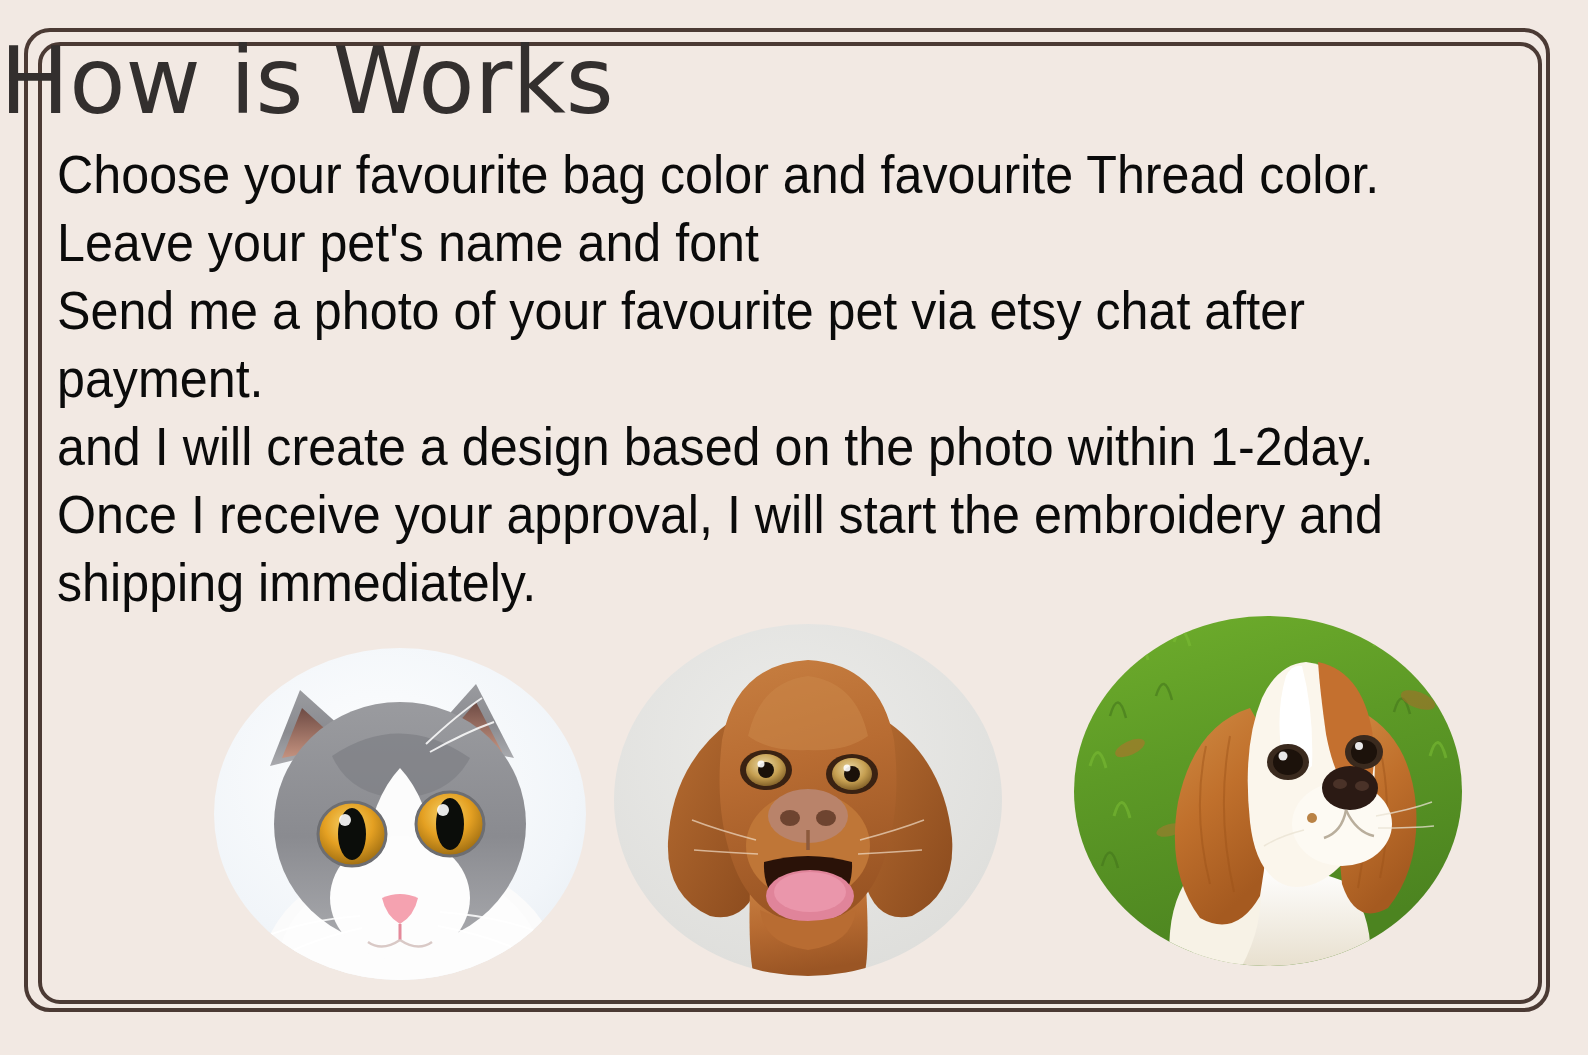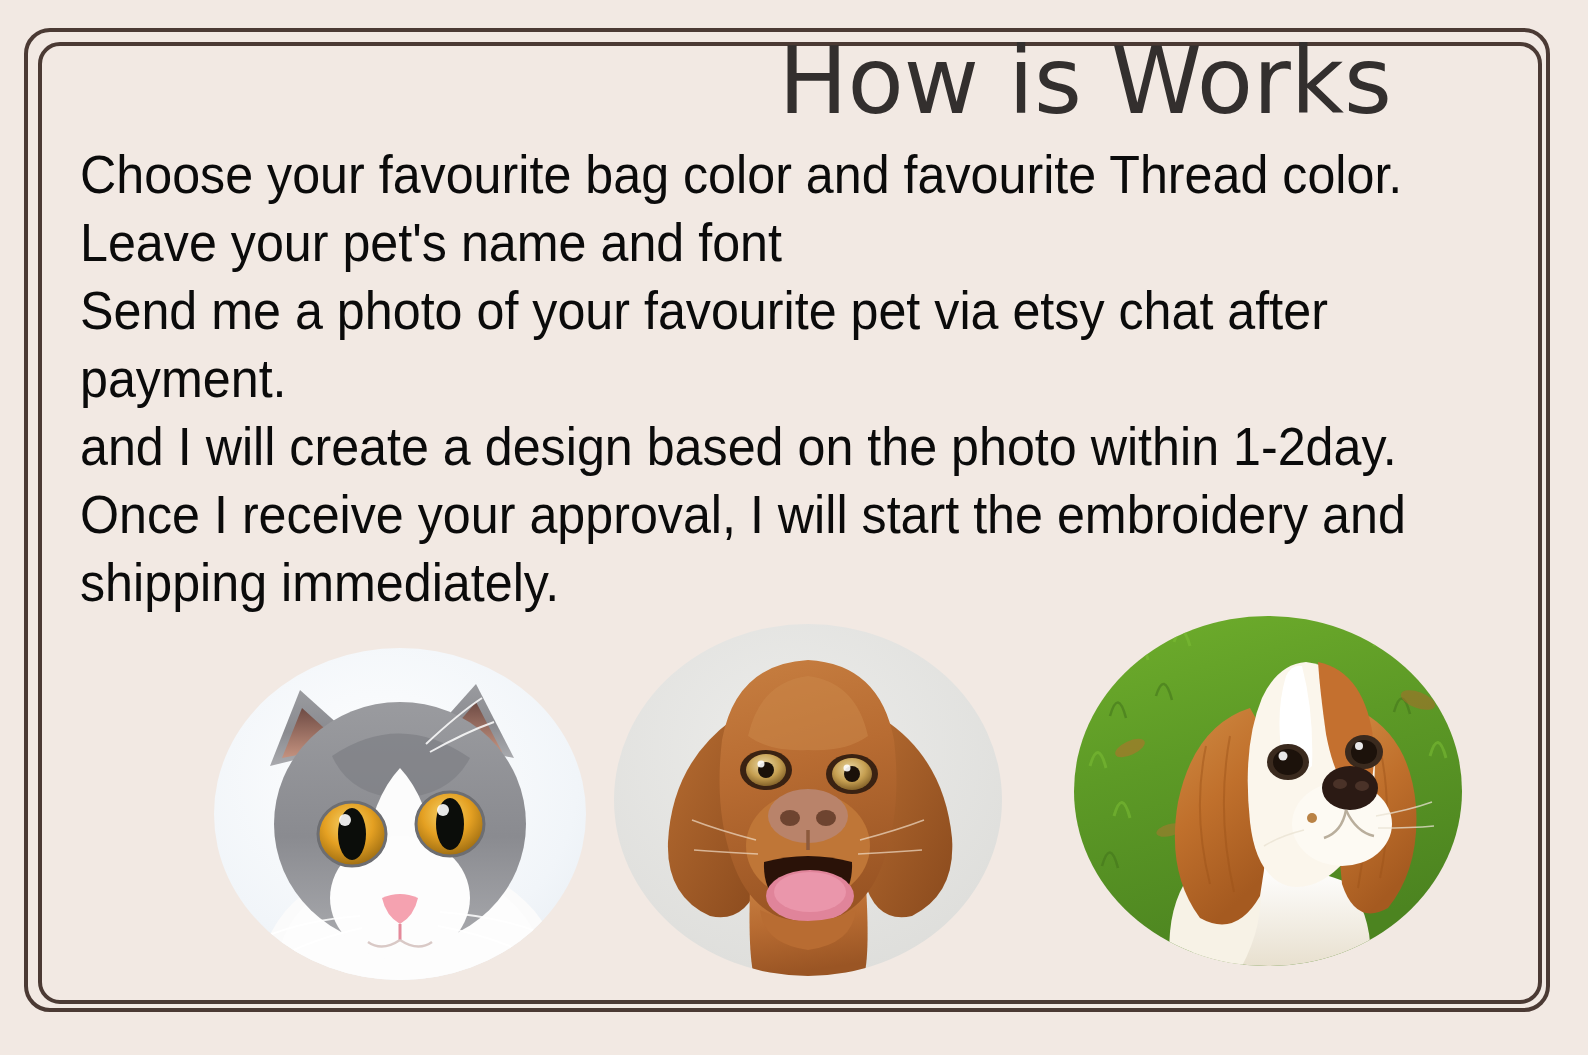--- a/index.html
+++ b/index.html
@@ -44,34 +44,34 @@
     box-sizing: border-box;
     pointer-events: none;
   }
 
   
   #title {
     position: absolute;
     left: 0;
     top: 36px;
     width: 1392px;
-    text-align: right;
+    text-align: left;
     font-size: 92px;
     line-height: 1.0;
     color: #332f2e;
     letter-spacing: 0px;
     font-weight: 400;
     font-family: "DejaVu Sans", sans-serif;
     white-space: nowrap;
   }
 
   
   #body-text {
     position: absolute;
-    left: 80px;
+    left: 57px;
     top: 140px;
     width: 1430px;
   }
   .body-line {
     font-size: 54px;
     line-height: 68px;
     color: #0b0b0b;
     font-family: "Liberation Sans", sans-serif;
     font-stretch: condensed;
     transform: scaleX(0.93);

